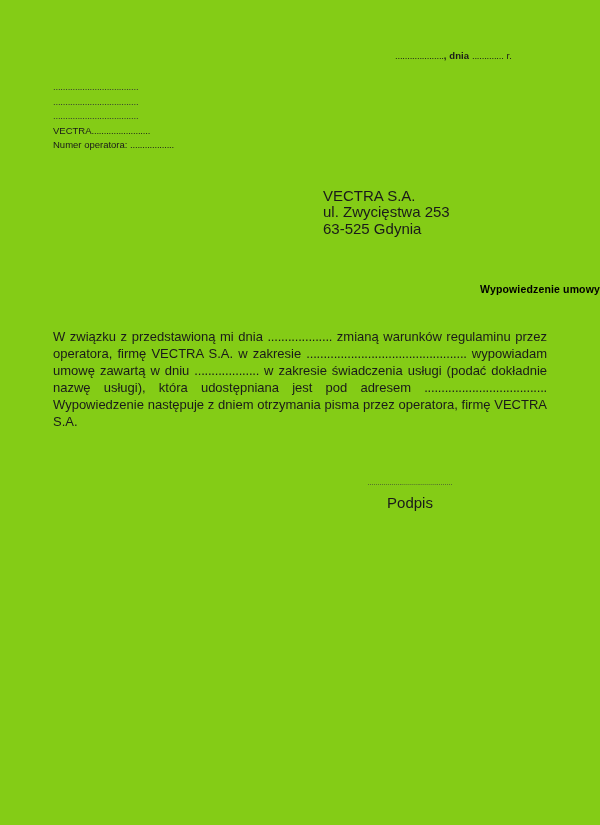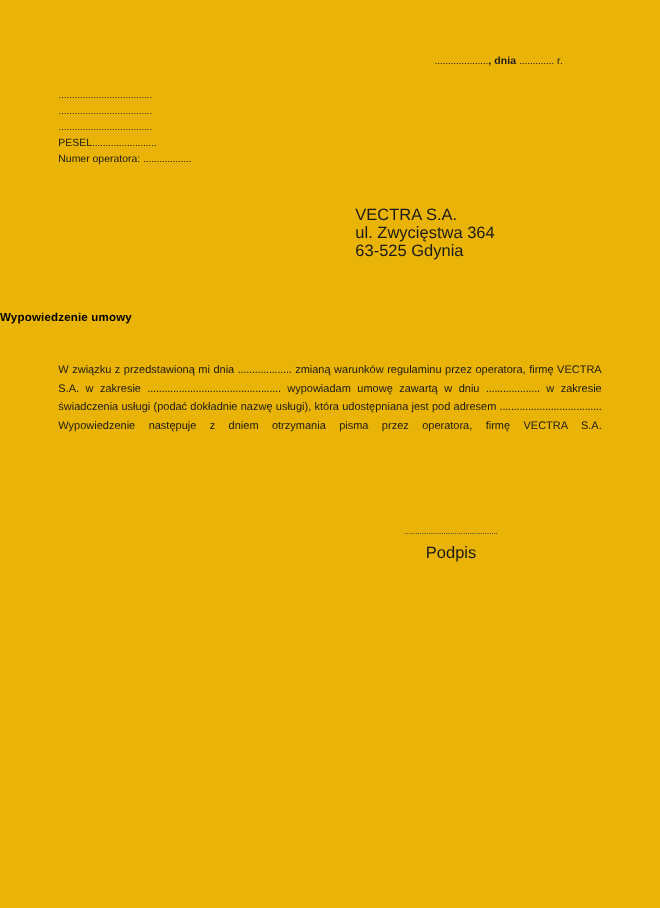--- a/index.html
+++ b/index.html
@@ -13,21 +13,21 @@
     height: 825px;
     position: relative;
     font-family: "Liberation Sans", sans-serif;
     color: #000000;
     -webkit-font-smoothing: antialiased;
   }
 
   .page {
     position: absolute;
     inset: 0;
-    background: #eab308;
+    background: #84cc16;
     overflow: hidden;
   }
 
   
   .date-line {
     position: absolute;
     left: 395px;
     top: 50px;
     font-size: 9.5px;
     letter-spacing: 0.1px;
@@ -74,34 +74,34 @@
     color: #1a1a1a;
     white-space: nowrap;
   }
 
   
   .doc-title {
     position: absolute;
     left: 0;
     right: 0;
     top: 283px;
-    text-align: left;
+    text-align: right;
     font-size: 10.5px;
     font-weight: 700;
     letter-spacing: 0.15px;
     color: #000;
   }
 
   
   .body-text {
     position: absolute;
     left: 53px;
     top: 328px;
     width: 494px;
-    font-size: 10px;
+    font-size: 13px;
     line-height: 17px;
     text-align: justify;
     text-justify: inter-word;
     color: #1a1a1a;
   }
   .body-text p {
     margin: 0;
     text-align: justify;
   }
   .body-text .dots {
@@ -144,27 +144,27 @@
 <div class="page">
 
   <div class="date-line">
     <span class="dots">....................</span><span class="lbl">, dnia </span><span class="dots">.............</span><span> r.</span>
   </div>
 
   <div class="sender-block">
     <div class="blank-row">...................................</div>
     <div class="blank-row">...................................</div>
     <div class="blank-row">...................................</div>
-    <div class="field-row"><span>PESEL</span><span class="fv">........................</span></div>
+    <div class="field-row"><span>VECTRA</span><span class="fv">........................</span></div>
     <div class="field-row"><span>Numer operatora: </span><span class="fv">..................</span></div>
   </div>
 
   <div class="recipient-block">
     <div>VECTRA S.A.</div>
-    <div>ul. Zwycięstwa 364</div>
+    <div>ul. Zwycięstwa 253</div>
     <div>63-525 Gdynia</div>
   </div>
 
   <div class="doc-title">Wypowiedzenie umowy</div>
 
   <div class="body-text">
     <p><span>W związku z przedstawioną mi dnia </span><span class="dots">...................</span><span> zmianą warunków regulaminu przez operatora, firmę VECTRA S.A. w zakresie </span><span class="dots">...............................................</span><span> wypowiadam umowę zawartą w dniu </span><span class="dots">...................</span><span> w zakresie świadczenia usługi (podać dokładnie nazwę usługi), która udostępniana jest pod adresem </span><span class="dots">....................................</span><span> Wypowiedzenie następuje z dniem otrzymania pisma przez operatora, firmę VECTRA S.A.</span></p>
   </div>
 
   <div class="signature-block">

